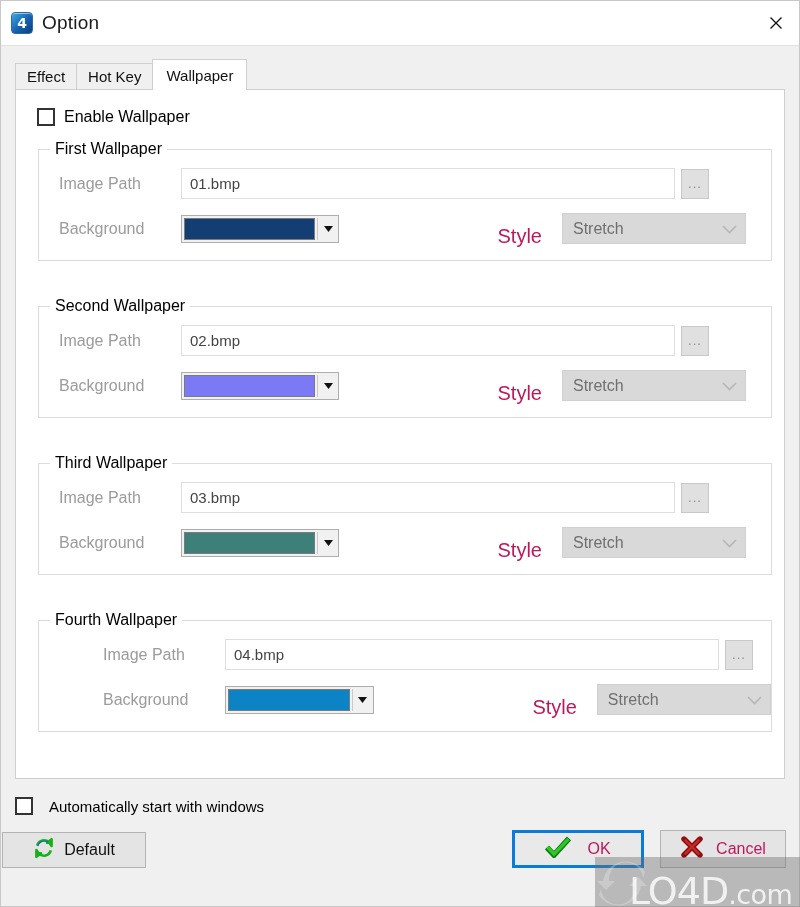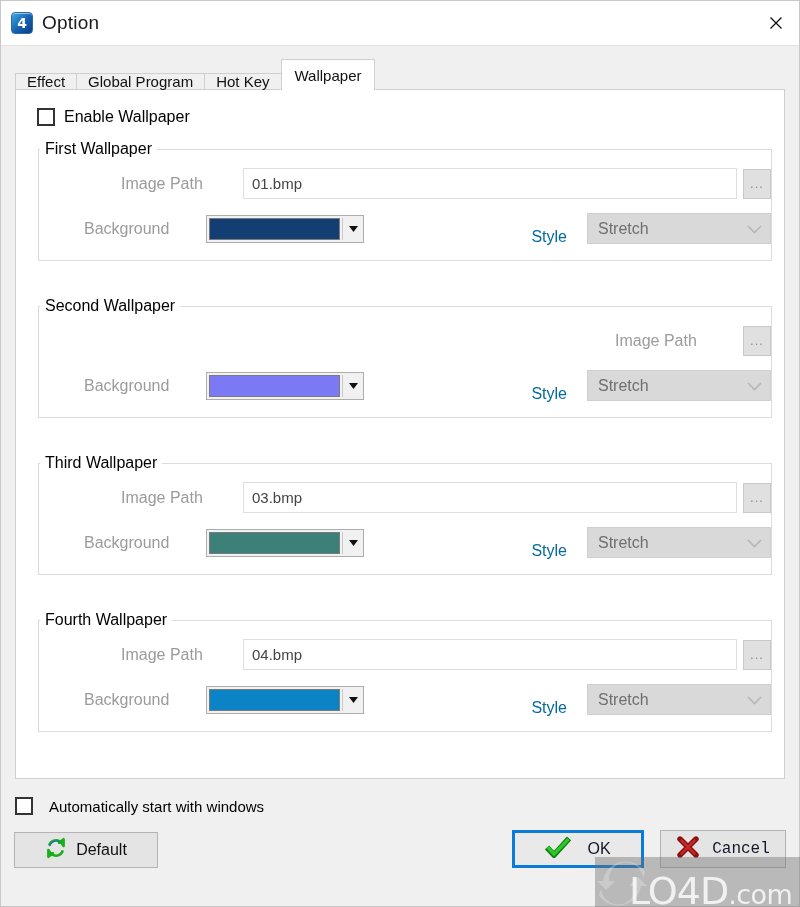--- a/index.html
+++ b/index.html
@@ -74,21 +74,21 @@
   #tabstrip {
     height: 32px;
     margin: 11px 0 0 14px;
     display: flex;
     align-items: flex-end;
     flex: 0 0 auto;
     position: relative;
     z-index: 3;
   }
   .tab {
-    height: 16px;
+    height: 26px;
     padding: 0 11px;
     display: flex; align-items: center;
     background: #f0f0f0;
     border: 1px solid #cfcfcf;
     border-bottom: none;
     margin-right: -1px;
     font-size: 15px;
     color: #111;
     box-sizing: border-box;
     cursor: default;
@@ -139,35 +139,34 @@
   .group {
     position: absolute;
     left: 22px;
     width: 734px;
     border: 1px solid #dcdcdc;
     box-sizing: border-box;
     background: transparent;
   }
   .group-title {
     position: absolute;
-    top: -10px; left: 1px;
+    top: -10px; left: 11px;
     background: #ffffff;
     padding: 0 5px;
     font-size: 16px;
     color: #000;
     white-space: nowrap;
   }
   .group-body { padding: 18px 0 16px 0; }
 
   .field-row {
     display: flex;
     align-items: center;
     height: 31px;
     padding-left: 20px;
-    justify-content: flex-end;
   }
   .field-row + .field-row { margin-top: 14px; }
 
   .flabel {
     width: 122px;
     flex: 0 0 auto;
     font-size: 16px;
     color: #9b9b9b;
   }
 
@@ -225,22 +224,22 @@
     width: 16px; height: 100%;
     flex: 0 0 auto;
     display: flex; align-items: center; justify-content: center;
   }
 
   
   .style-label {
     margin-left: 139px;
     width: 64px;
     flex: 0 0 auto;
-    font-size: 16px;
-    color: #0369a1;
+    font-size: 20px;
+    color: #be185d;
     text-align: right;
     margin-top: 16px;
   }
   .stylecombo {
     margin-left: 20px;
     width: 184px; height: 31px;
     background: #d9d9d9;
     border: 1px solid #d0d0d0;
     box-sizing: border-box;
     display: flex; align-items: center;
@@ -258,54 +257,53 @@
     position: relative;
   }
   #autostart-row {
     position: absolute;
     left: 14px; top: 18px;
   }
   #autostart-row .cblabel { font-size: 15px; margin-left: 16px; }
 
   #default-btn {
     position: absolute;
-    left: 13px; top: 53px;
+    left: 1px; top: 53px;
     width: 144px; height: 36px;
     background: #e4e4e4;
     border: 1px solid #b4b4b4;
     box-sizing: border-box;
     display: flex; align-items: center; justify-content: center;
     font-size: 16px;
     color: #111;
     cursor: default;
   }
   #default-btn .btn-label { margin-left: 9px; }
 
   .dlg-btn {
     position: absolute;
     top: 51px;
     width: 132px; height: 38px;
     background: #e4e4e4;
     border: 1px solid #b4b4b4;
     box-sizing: border-box;
     display: flex; align-items: center; justify-content: center;
     font-size: 16px;
-    color: #0f172a;
+    color: #be185d;
     cursor: default;
   }
   #ok-btn {
     left: 511px;
     border: 3px solid #0a7bd6;
     background: #e9e9e9;
   }
   #ok-btn .btn-label { margin-left: 16px; }
   #cancel-btn {
     left: 659px;
     width: 126px;
-    font-family: Liberation Mono, monospace;
   }
   #cancel-btn .btn-label { margin-left: 12px; }
 
   
   #watermark {
     position: absolute;
     left: 594px; top: 856px;
     width: 206px; height: 51px;
     background: rgba(110,110,110,0.42);
     pointer-events: none;
@@ -342,21 +340,20 @@
     <div id="window-title">Option</div>
     <div id="close-btn">
       <svg width="16" height="16" viewBox="0 0 16 16" aria-hidden="true">
         <path d="M2.5 2.5 L13.5 13.5 M13.5 2.5 L2.5 13.5" stroke="#111" stroke-width="1.3" fill="none"></path>
       </svg>
     </div>
   </div>
 
   <div id="tabstrip">
     <div class="tab">Effect</div>
-    <div class="tab">Global Program</div>
     <div class="tab">Hot Key</div>
     <div class="tab selected">Wallpaper</div>
   </div>
 
   <div id="tabpage">
 
     <div id="enable-row" class="cbrow">
       <div class="wincheck"></div>
       <div class="cblabel">Enable Wallpaper</div>
     </div>
@@ -391,20 +388,21 @@
           </div>
         </div>
       </div>
     </div>
 
     <div class="group" style="top:216px;">
       <div class="group-title">Second Wallpaper</div>
       <div class="group-body">
         <div class="field-row">
           <div class="flabel">Image Path</div>
+          <div class="txtbox">02.bmp</div>
           <div class="browse-btn">...</div>
         </div>
         <div class="field-row">
           <div class="flabel">Background</div>
           <div class="colorcombo">
             <div class="swatch" style="background: rgb(123, 121, 244);"></div>
             <div class="cc-sep"></div>
             <div class="cc-arrow">
               <svg width="9" height="6" viewBox="0 0 9 6">
                   <path d="M0 0 H9 L4.5 6 Z" fill="#111"></path>
@@ -449,21 +447,21 @@
             <span class="sc-arrow">
               <svg width="15" height="9" viewBox="0 0 15 9">
                   <path d="M1 1 L7.5 7.5 L14 1" stroke="#9a9a9a" stroke-width="1.6" fill="none"></path>
                 </svg>
             </span>
           </div>
         </div>
       </div>
     </div>
 
-    <div class="group" style="top:530px;">
+    <div class="group" style="top:530px;padding-left:44px;">
       <div class="group-title">Fourth Wallpaper</div>
       <div class="group-body">
         <div class="field-row">
           <div class="flabel">Image Path</div>
           <div class="txtbox">04.bmp</div>
           <div class="browse-btn">...</div>
         </div>
         <div class="field-row">
           <div class="flabel">Background</div>
           <div class="colorcombo">

